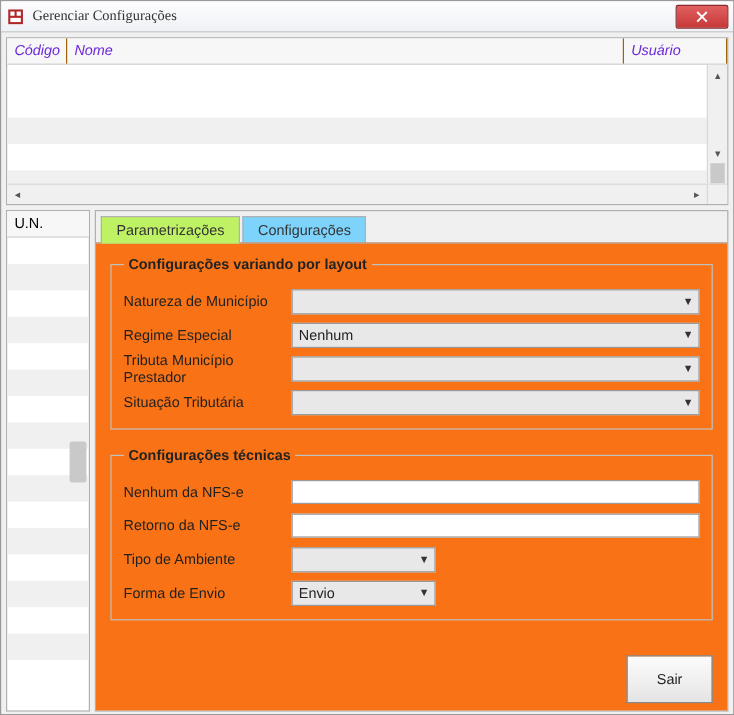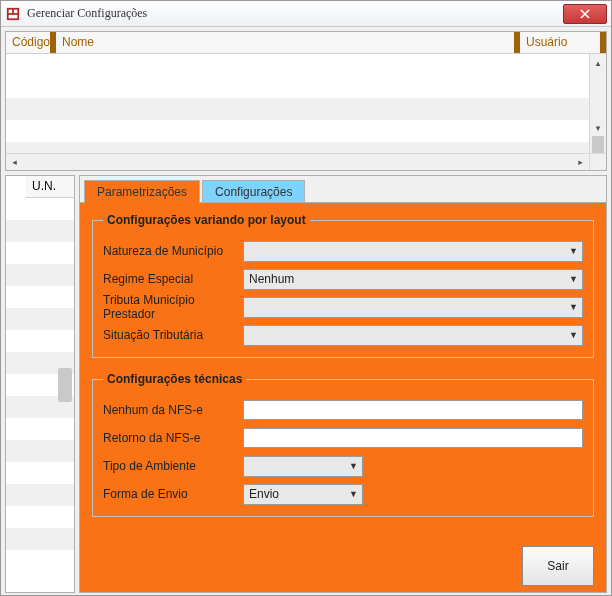--- a/index.html
+++ b/index.html
@@ -9,52 +9,52 @@
     .titlebar { height: 26px; background: linear-gradient(#fdfdfe, #eef1f6); border-bottom: 1px solid #c8c8c8; display: flex; align-items: center; padding: 0 4px; }
     .titlebar-icon { width: 16px; height: 16px; margin-right: 6px; display: flex; align-items: center; justify-content: center; }
     .titlebar-icon svg { width: 14px; height: 14px; }
     .titlebar-title { flex: 1; color: #333; font-family: Liberation Serif, serif; }
     .close-btn { width: 44px; height: 20px; background: linear-gradient(#e06060, #c83838); border: 1px solid #8a2a2a; border-radius: 2px; display: flex; align-items: center; justify-content: center; cursor: pointer; }
     .close-btn svg { width: 10px; height: 10px; }
 
     
     .grid-panel { margin: 4px; border: 1px solid #b0b0b0; background: #fff; height: 140px; display: flex; flex-direction: column; position: relative; }
     .grid-header { display: flex; background: #f7f7f7; height: 22px; border-bottom: 1px solid #d0d0d0; }
-    .grid-header-cell { padding: 3px 6px; border-right: 6px solid #a16207; color: #a16207; }
+    .grid-header-cell { padding: 3px 6px; border-right: 1px solid #a16207; color: #6d28d9; font-style: italic; }
     .gh-codigo { width: 50px; }
     .gh-usuario { width: 86px; }
     .gh-nome { flex: 1; }
     .grid-body { flex: 1; overflow: hidden; position: relative; }
     .grid-stripe { height: 22px; }
     .grid-stripe.alt { background: #f0f0f0; }
     .grid-vscroll { position: absolute; right: 0; top: 0; bottom: 0; width: 17px; background: #f0f0f0; border-left: 1px solid #d8d8d8; }
     .grid-vscroll-up, .grid-vscroll-down { height: 17px; background: #f0f0f0; display: flex; align-items: center; justify-content: center; color: #555; font-size: 9px; }
     .grid-vscroll-down { position: absolute; bottom: 17px; left: 0; right: 0; }
     .grid-vscroll-thumb { position: absolute; top: 75px; left: 2px; right: 2px; height: 28px; background: #c9c9c9; border-radius: 2px; }
     .grid-hscroll { height: 17px; background: #f0f0f0; border-top: 1px solid #d8d8d8; position: relative; display:flex; }
     .grid-hscroll-spacer { flex:1; }
     .grid-hscroll-corner { width:17px; background:#f0f0f0; border-left:1px solid #d8d8d8; }
     .grid-hscroll-left, .grid-hscroll-right { width: 17px; display:flex; align-items:center; justify-content:center; color:#555; font-size:9px; }
 
     
     .lower { display: flex; margin: 0 4px 4px 4px; height: calc(596px - 26px - 148px - 4px); gap: 4px; }
 
     
     .un-panel { width: 70px; border: 1px solid #b0b0b0; background: #fff; display: flex; flex-direction: column; }
-    .un-header { height: 22px; border-bottom: 1px solid #d0d0d0; background: #f7f7f7; padding: 3px 6px; margin-left: 20px; }
+    .un-header { height: 22px; border-bottom: 1px solid #d0d0d0; background: #f7f7f7; padding: 3px 6px; }
     .un-body { flex: 1; position: relative; overflow: hidden; }
     .un-stripe { height: 22px; }
     .un-stripe.alt { background: #f0f0f0; }
     .un-vscroll-thumb { position: absolute; right: 2px; top: 170px; width: 14px; height: 34px; background: #c9c9c9; border-radius: 2px; }
 
     
     .detail-panel { flex: 1; border: 1px solid #b0b0b0; background: #f0f0f0; display: flex; flex-direction: column; }
     .tabs-row { height: 26px; display: flex; align-items: flex-end; padding-left: 4px; gap: 2px;  }
     .tab { padding: 4px 12px; border: 1px solid #b0b0b0; border-bottom: none; background: #7dd3fc; color: #333; cursor: pointer; position: relative; top: 1px; }
-    .tab.active { background: #f97316; z-index: 2; }
+    .tab.active { background: #bef264; z-index: 2; }
     .tab-content { flex: 1; background: #f97316; border-top: 1px solid #b0b0b0; margin: 0; padding: 10px 12px 6px 12px; display: flex; flex-direction: column; position: relative; }
 
     fieldset { border: 1px solid #c0c0c0; padding: 10px 10px 8px 10px; margin-bottom: 14px; }
     legend { padding: 0 4px; font-weight: bold; color: #222; }
 
     .form-row { display: flex; align-items: center; height: 28px; }
     .form-label { width: 140px; color: #222; }
 
     .select-wide { flex: 1; }
     .select-mid { width: 120px; }

